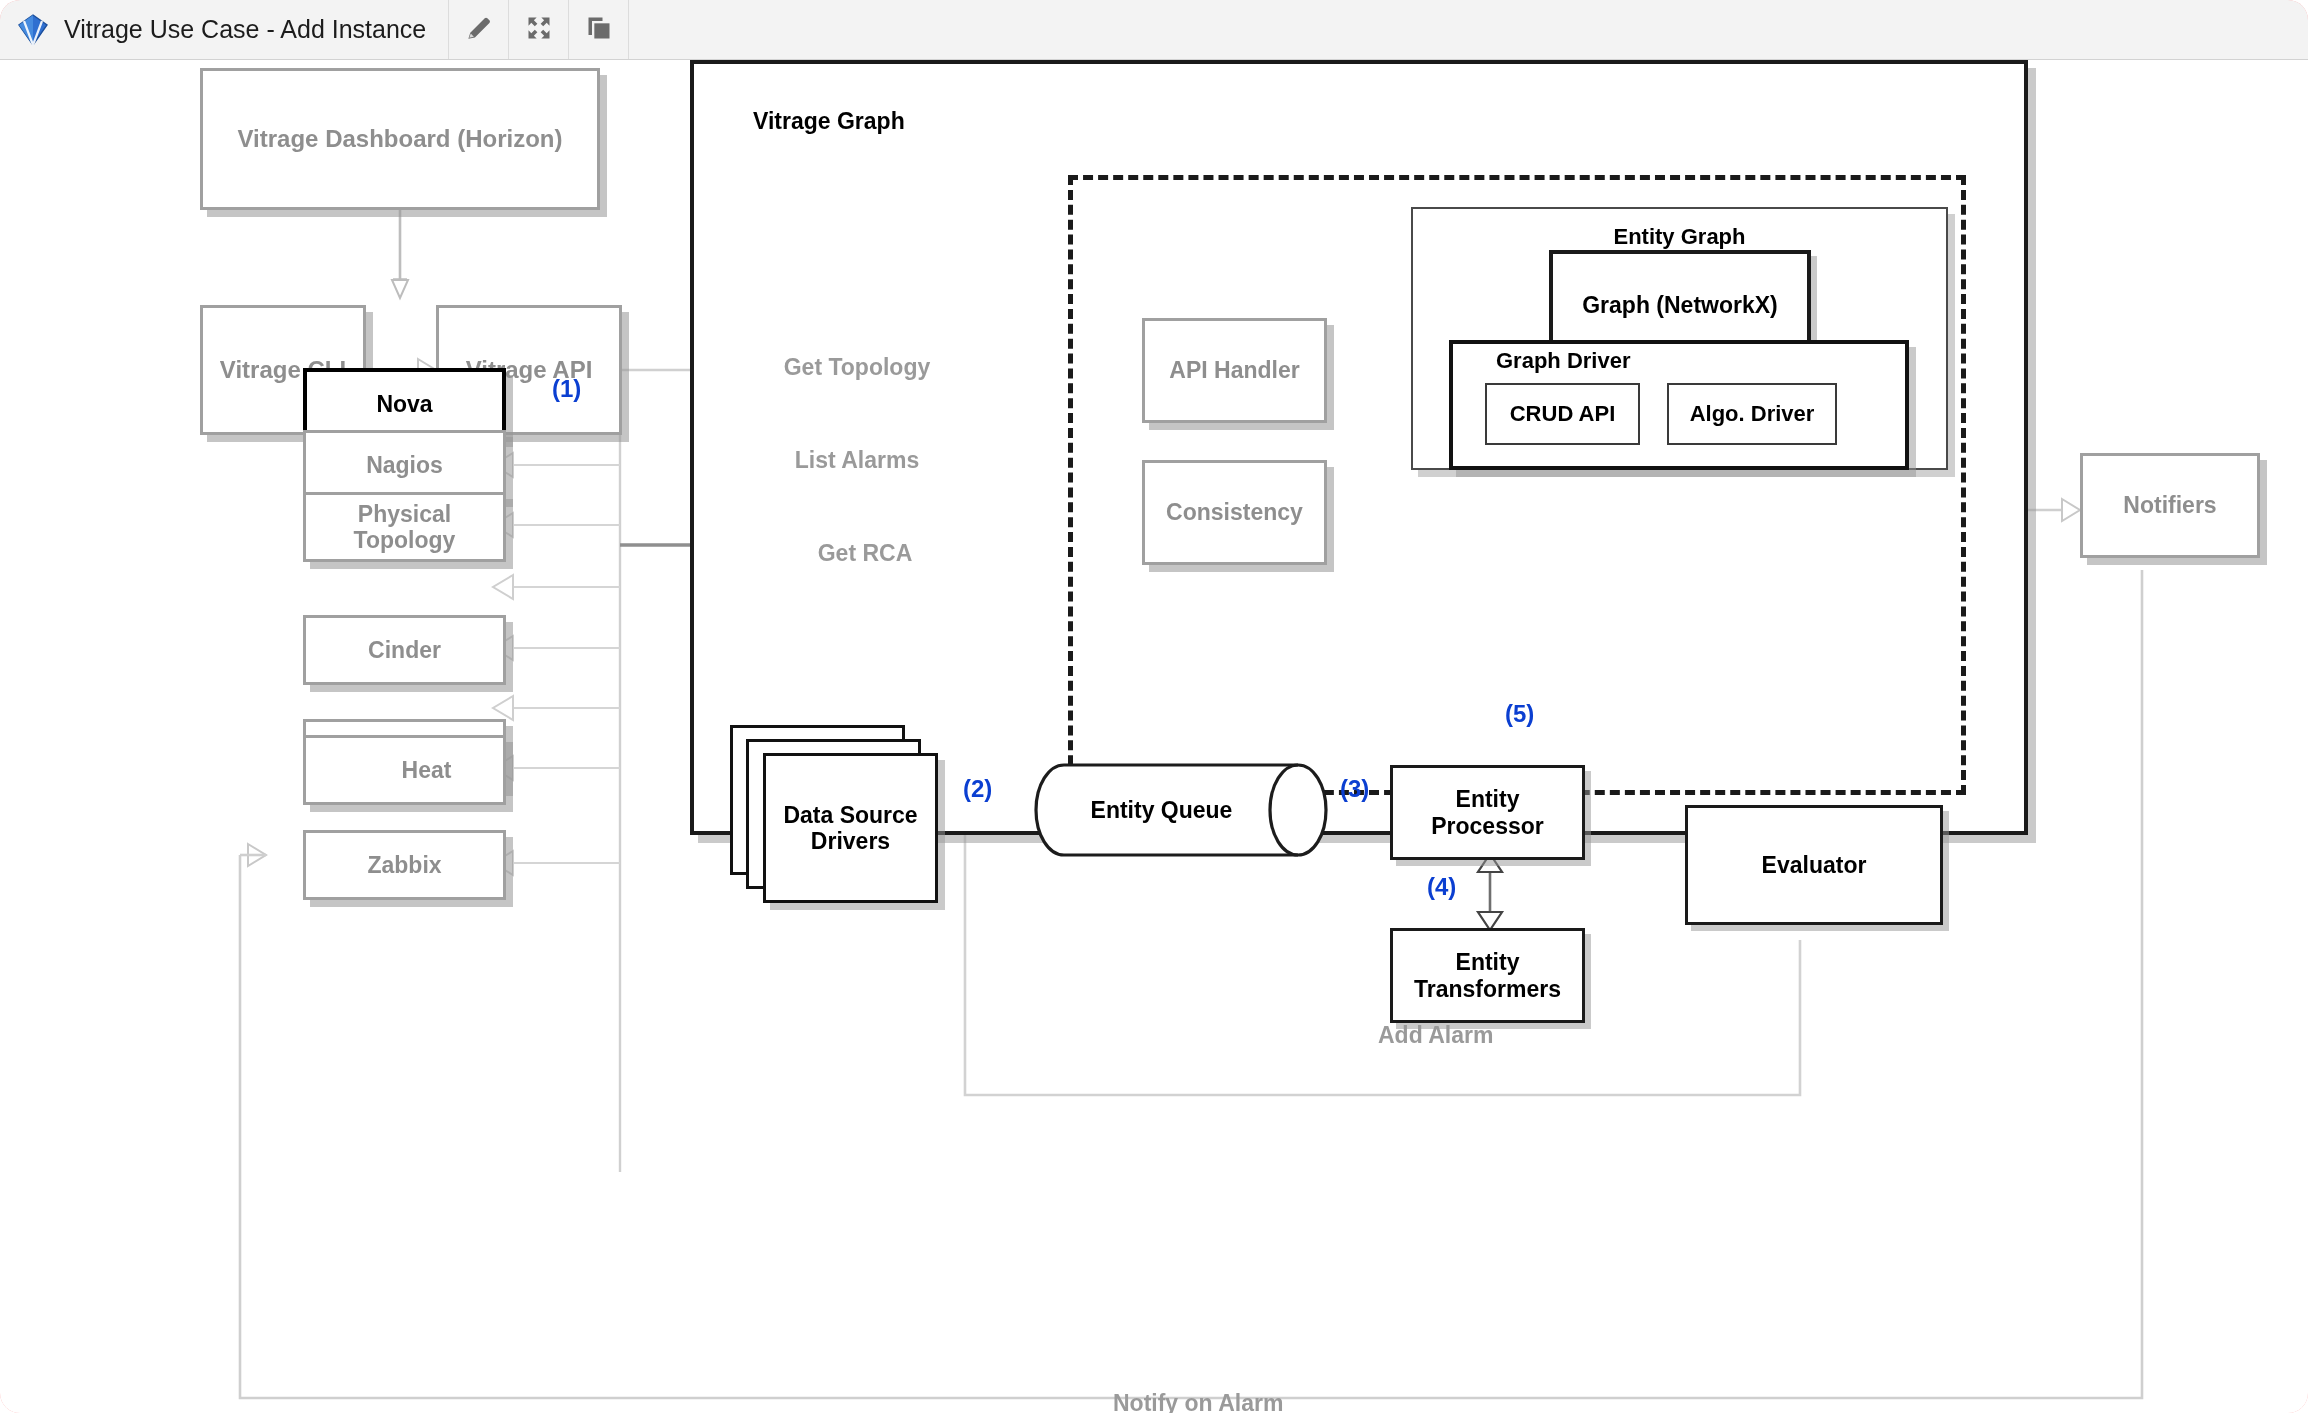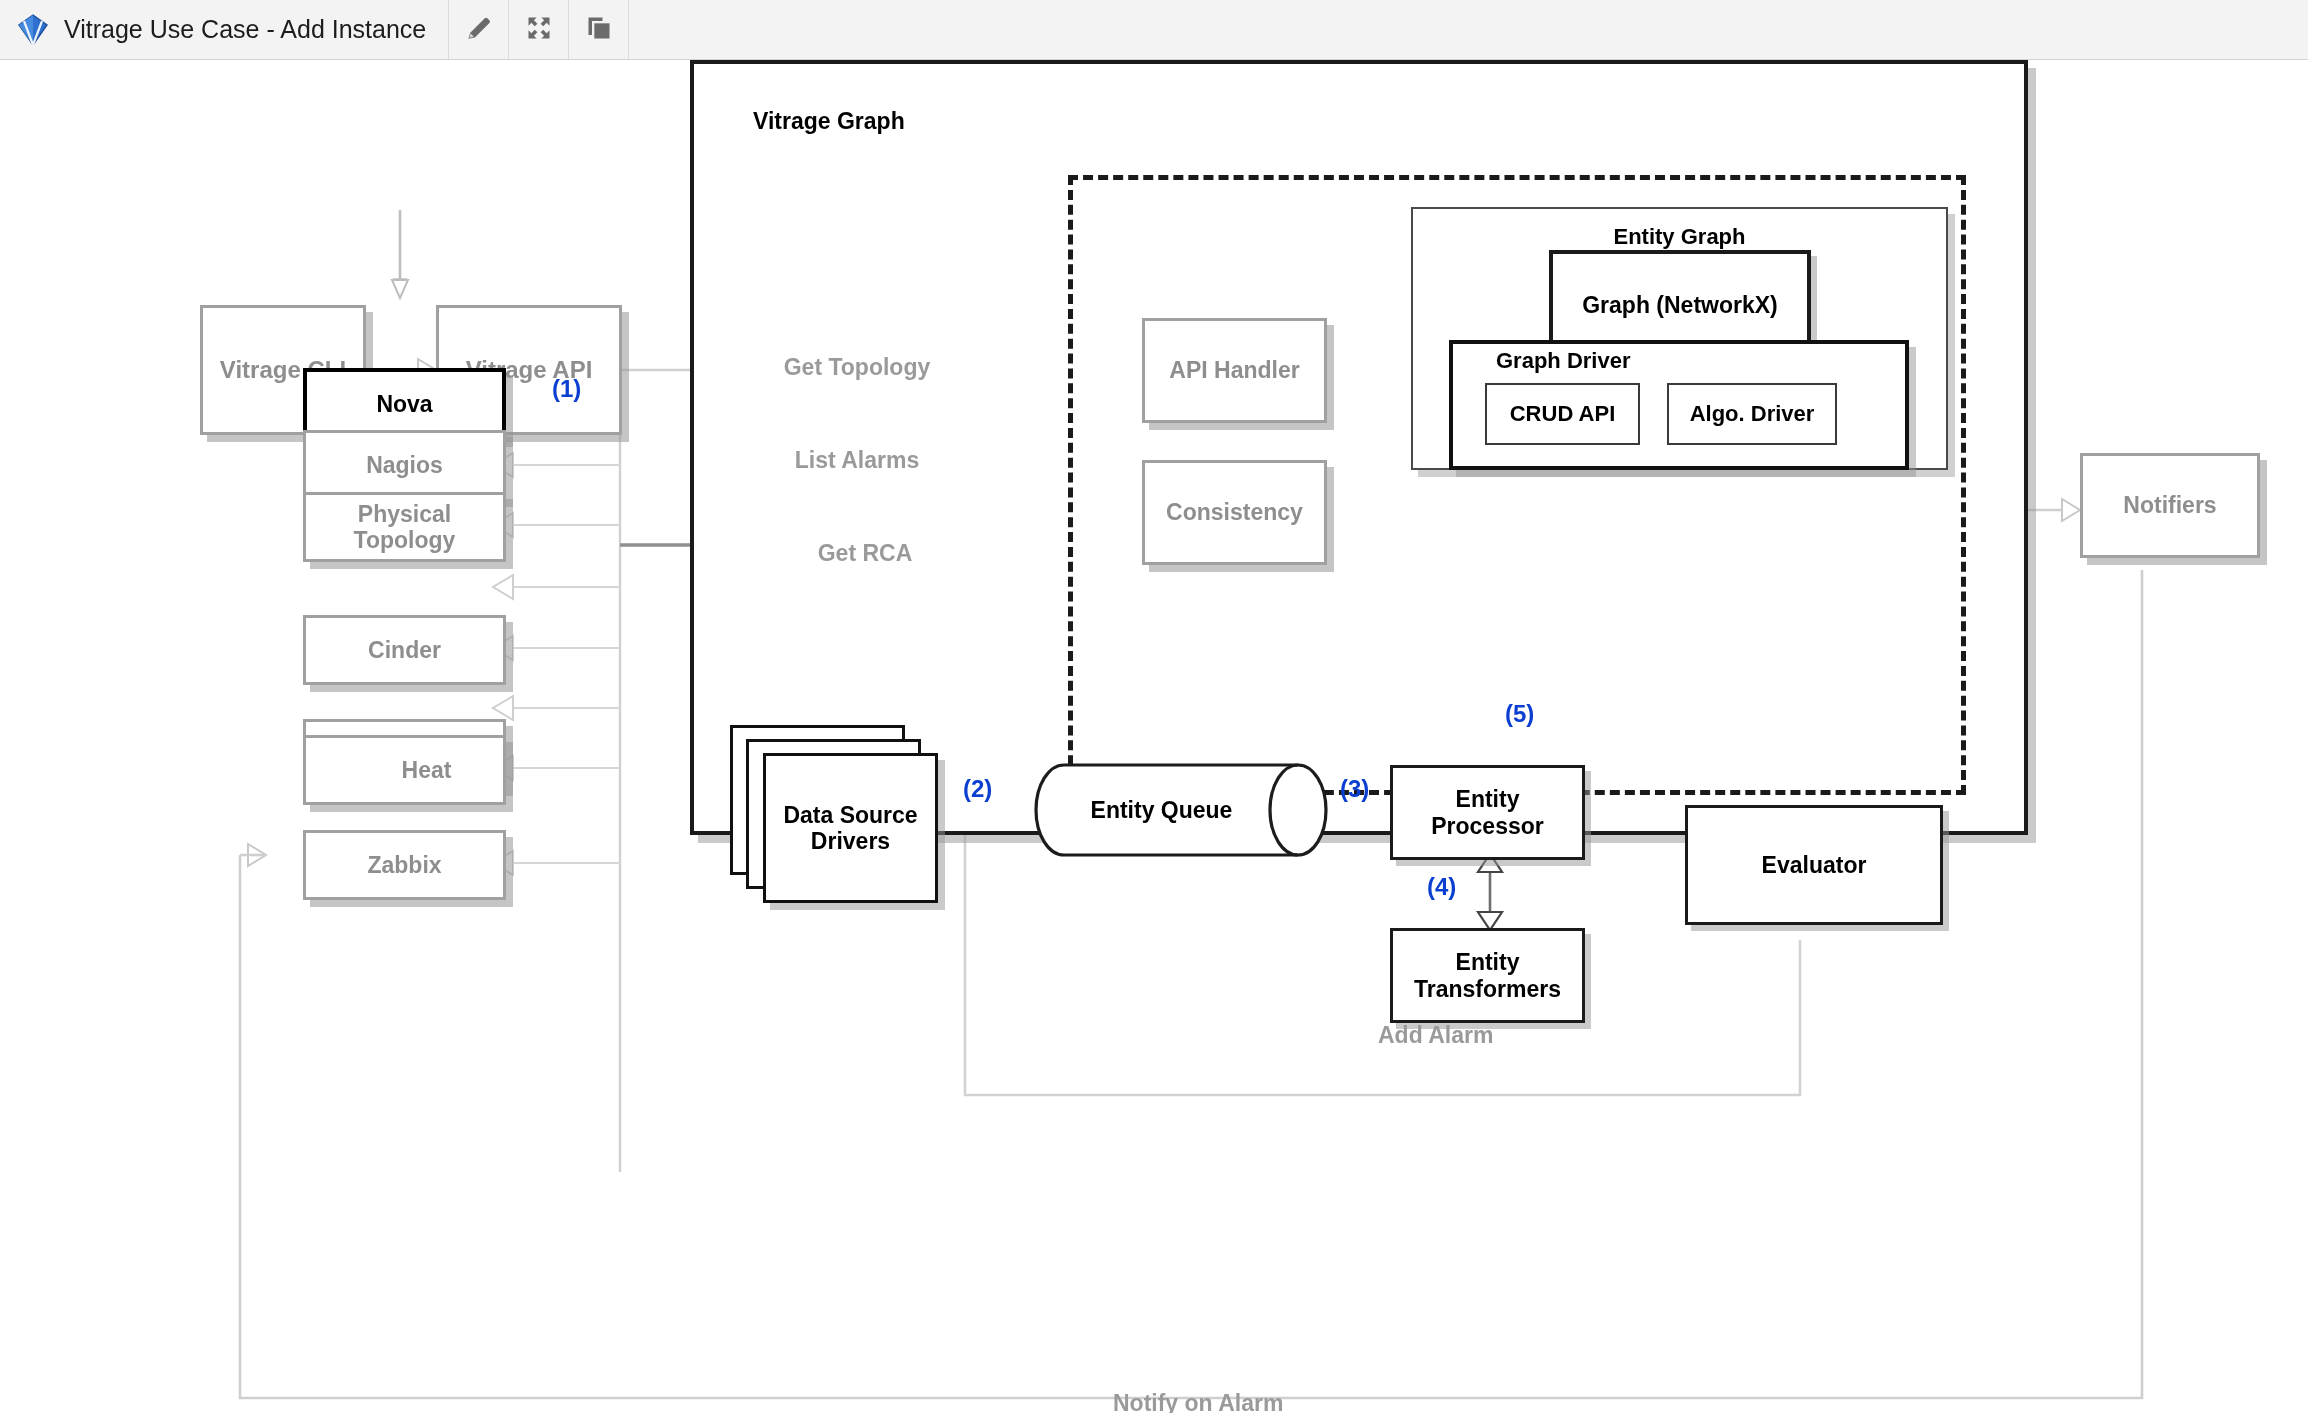--- a/index.html
+++ b/index.html
@@ -7,20 +7,21 @@
     margin: 0; padding: 0;
     background: #ffffff;
     font-family: "Liberation Sans", sans-serif;
   }
   #app {
     position: relative;
     width: 2308px;
     height: 1413px;
     background: #fca5a5;
     overflow: hidden;
+    border-radius: 20px;
   }
 
   
   #toolbar {
     position: absolute;
     left: 0; top: 0;
     width: 2308px; height: 60px;
     background: #f3f3f3;
     border-bottom: 1px solid #d2d2d2;
     display: flex;
@@ -299,20 +300,23 @@
     </svg>
 
     <div id="vitrage-graph-box"></div>
     <div id="vitrage-graph-title">Vitrage Graph</div>
 
     <div id="dashed-box"></div>
 
     <div id="entity-graph-box"></div>
     <div id="entity-graph-title">Entity Graph</div>
 
+    <div class="node gray" style="left:200px; top:8px; width:400px; height:142px; font-size:24px;">
+      <span class="lbl">Vitrage Dashboard (Horizon)</span>
+    </div>
 
     <div class="node gray" style="left:200px; top:245px; width:166px; height:130px; font-size:24px;">
       <span class="lbl">Vitrage CLI</span>
     </div>
 
     <div class="node gray" style="left:436px; top:245px; width:186px; height:130px; font-size:24px;">
       <span class="lbl">Vitrage API</span>
     </div>
 
     <div class="flowlbl" style="left:742px; top:230px; width:230px; text-align:center;">

